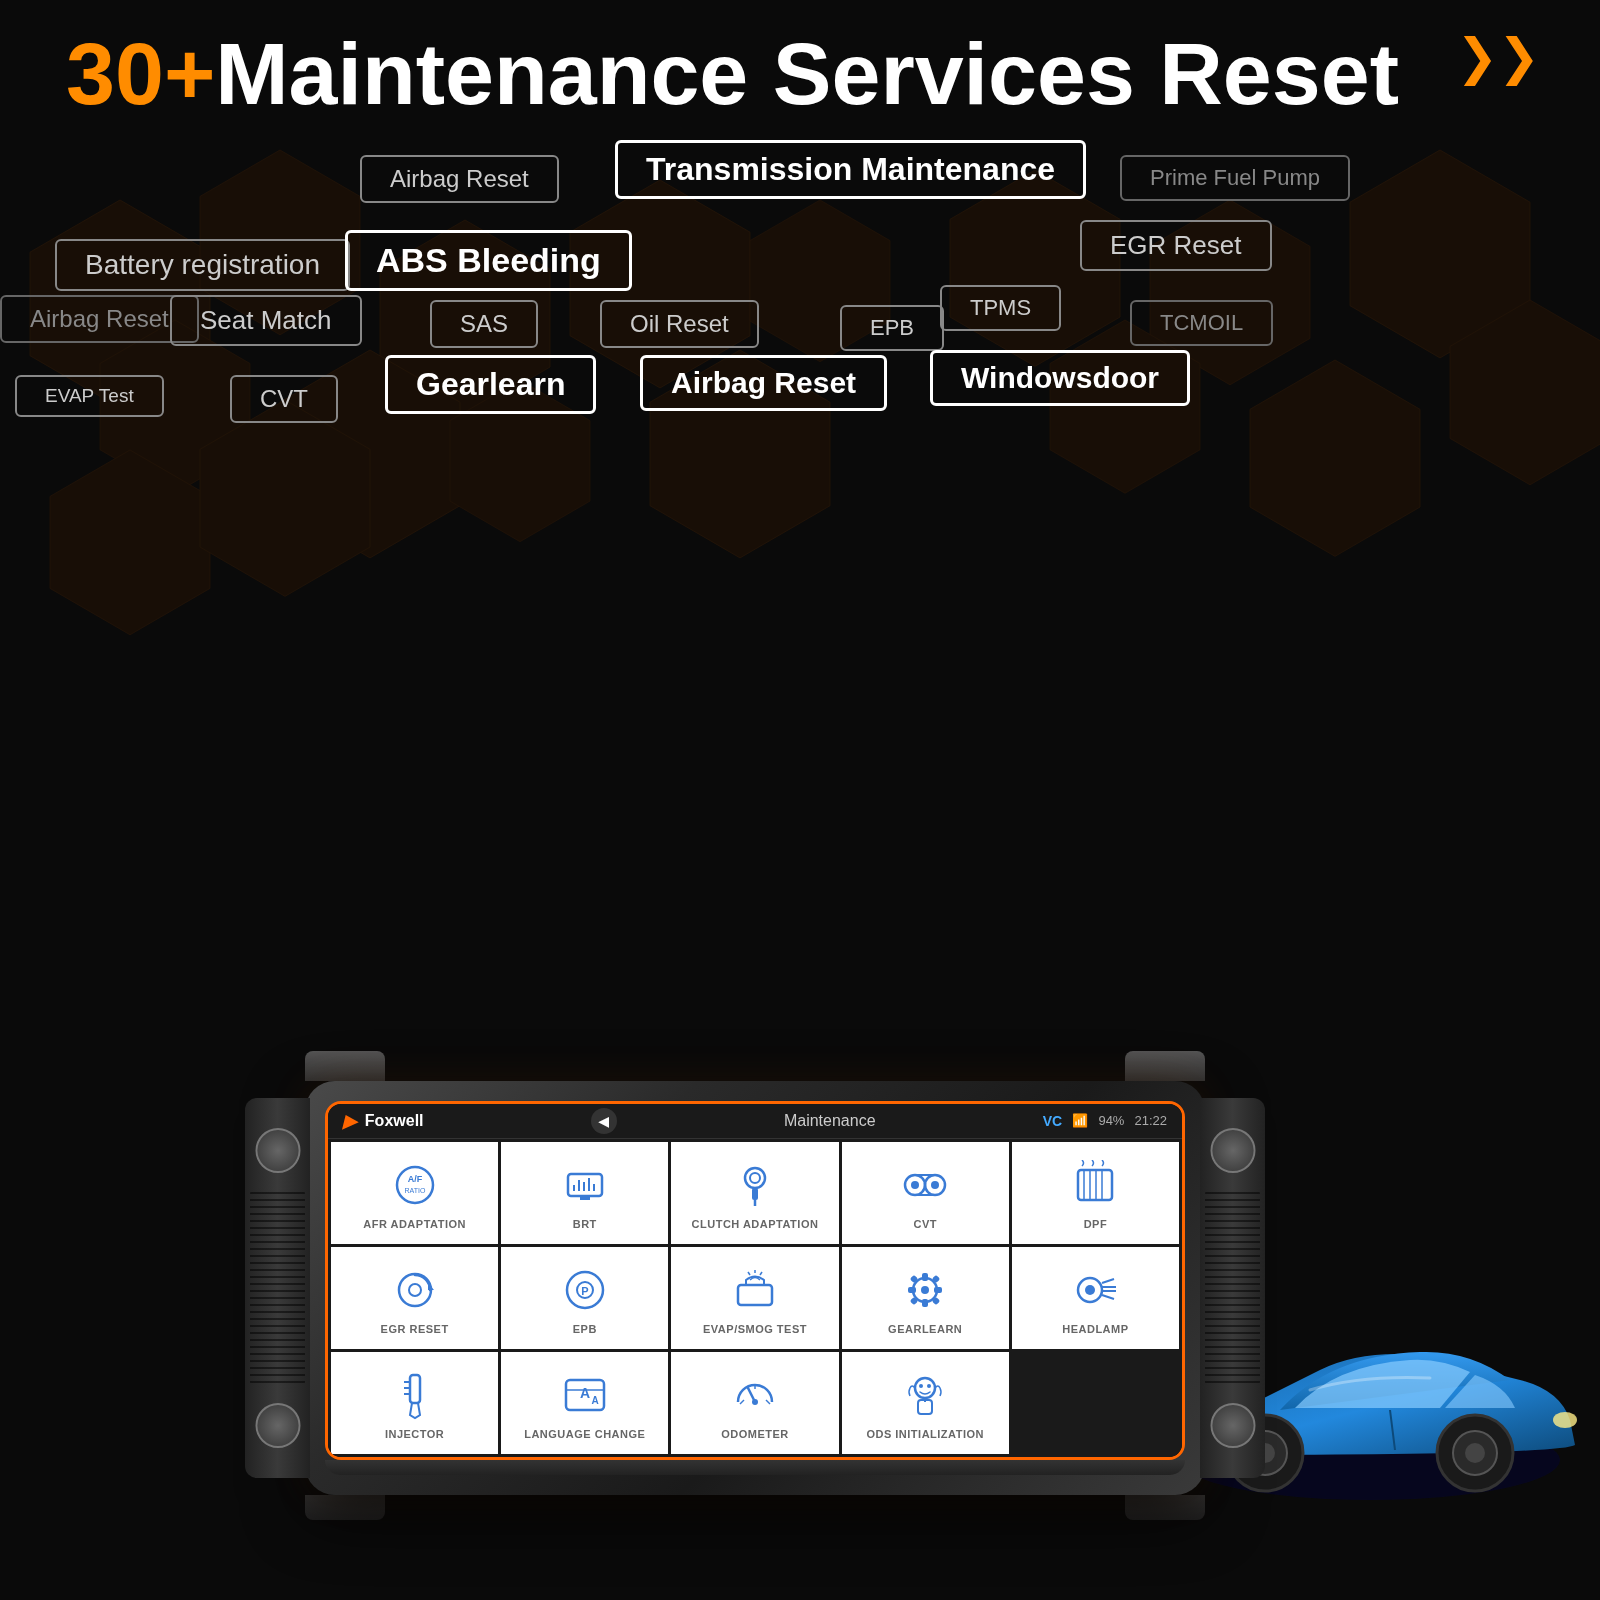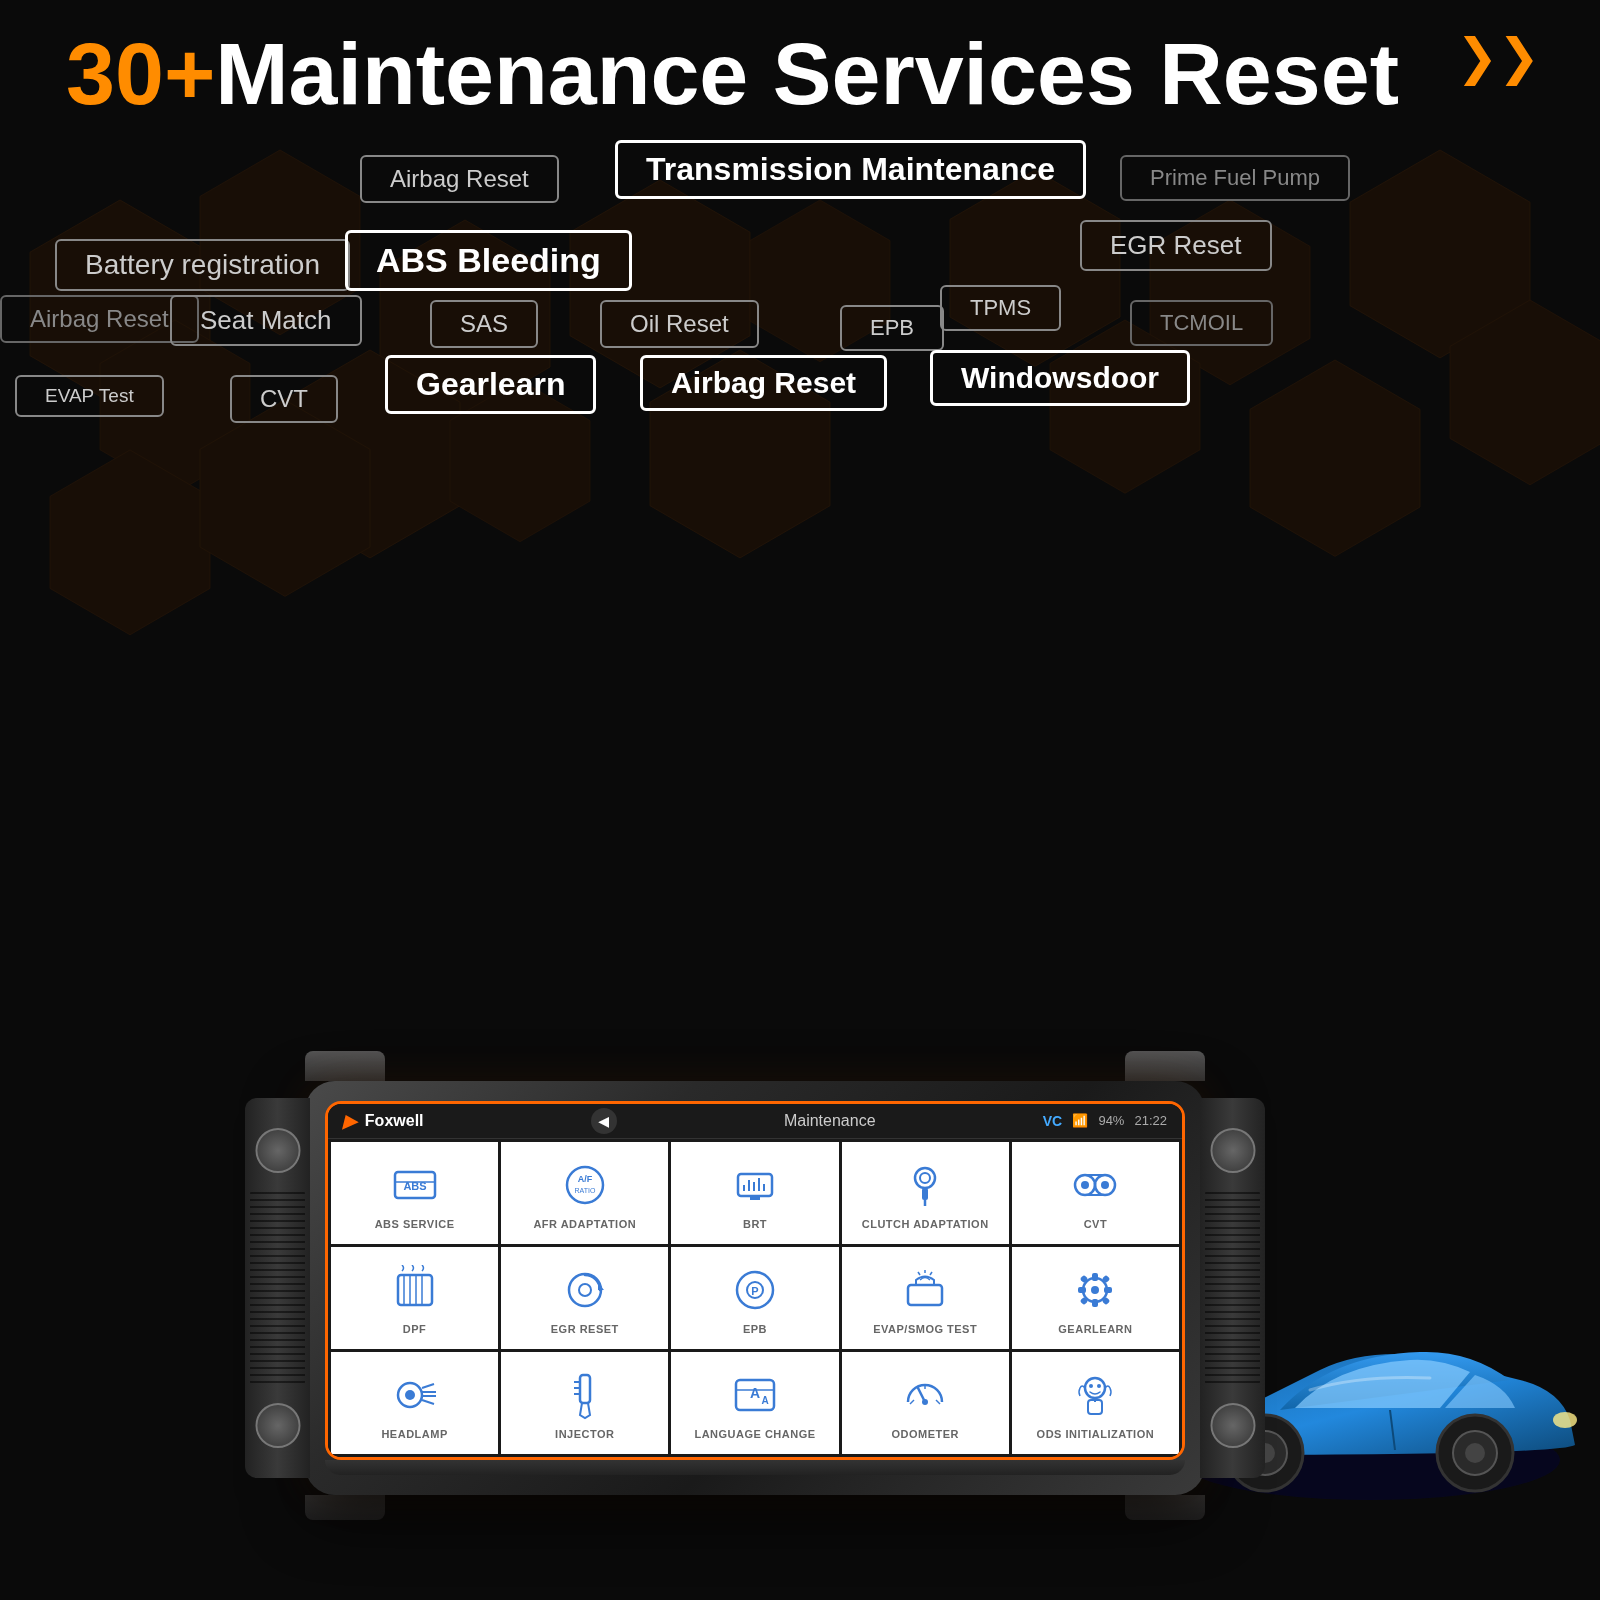--- a/index.html
+++ b/index.html
@@ -372,30 +372,20 @@
         <div class="status-bar">
           <span style="color:#4af;font-weight:bold;font-size:14px;">VC</span>
           <span>📶</span>
           <span>94%</span>
           <span>21:22</span>
         </div>
       </div>
 
       <div class="app-grid">
 
-        <div class="app-cell">
-          <div class="app-icon">
-            <svg viewBox="0 0 50 50" fill="none" xmlns="http://www.w3.org/2000/svg">
-              <rect x="5" y="12" width="40" height="26" rx="3" stroke="#3a7bd5" stroke-width="2.5" fill="none"></rect>
-              <text x="25" y="30" text-anchor="middle" font-size="11" fill="#3a7bd5" font-weight="bold">ABS</text>
-              <line x1="5" y1="22" x2="45" y2="22" stroke="#3a7bd5" stroke-width="1.5"></line>
-            </svg>
-          </div>
-          <span class="app-label">ABS SERVICE</span>
-        </div>
 
         <div class="app-cell">
           <div class="app-icon">
             <svg viewBox="0 0 50 50" fill="none" xmlns="http://www.w3.org/2000/svg">
               <circle cx="25" cy="25" r="18" stroke="#3a7bd5" stroke-width="2.5" fill="none"></circle>
               <text x="25" y="22" text-anchor="middle" font-size="9" fill="#3a7bd5" font-weight="bold">A/F</text>
               <text x="25" y="33" text-anchor="middle" font-size="7" fill="#3a7bd5">RATIO</text>
             </svg>
           </div>
           <span class="app-label">AFR ADAPTATION</span>

